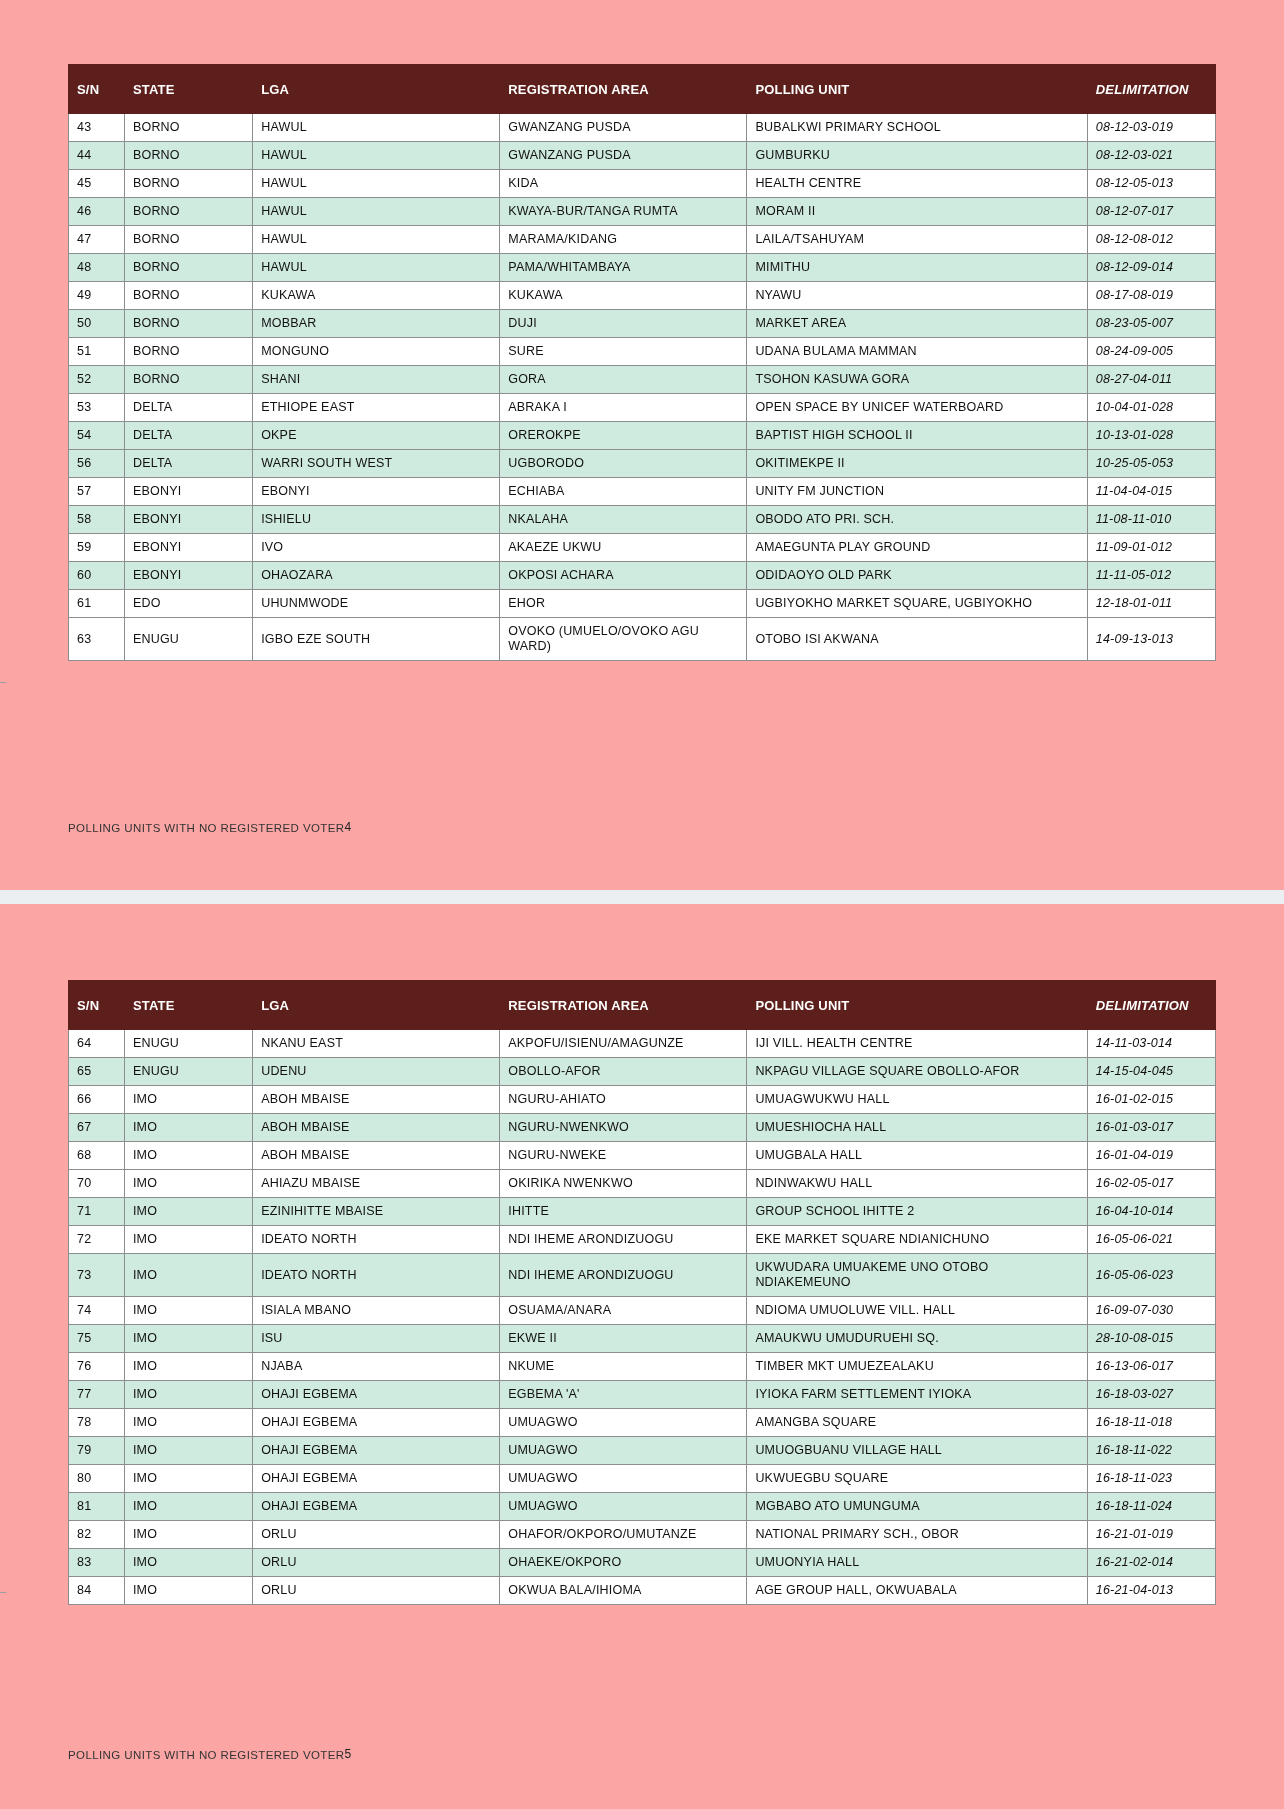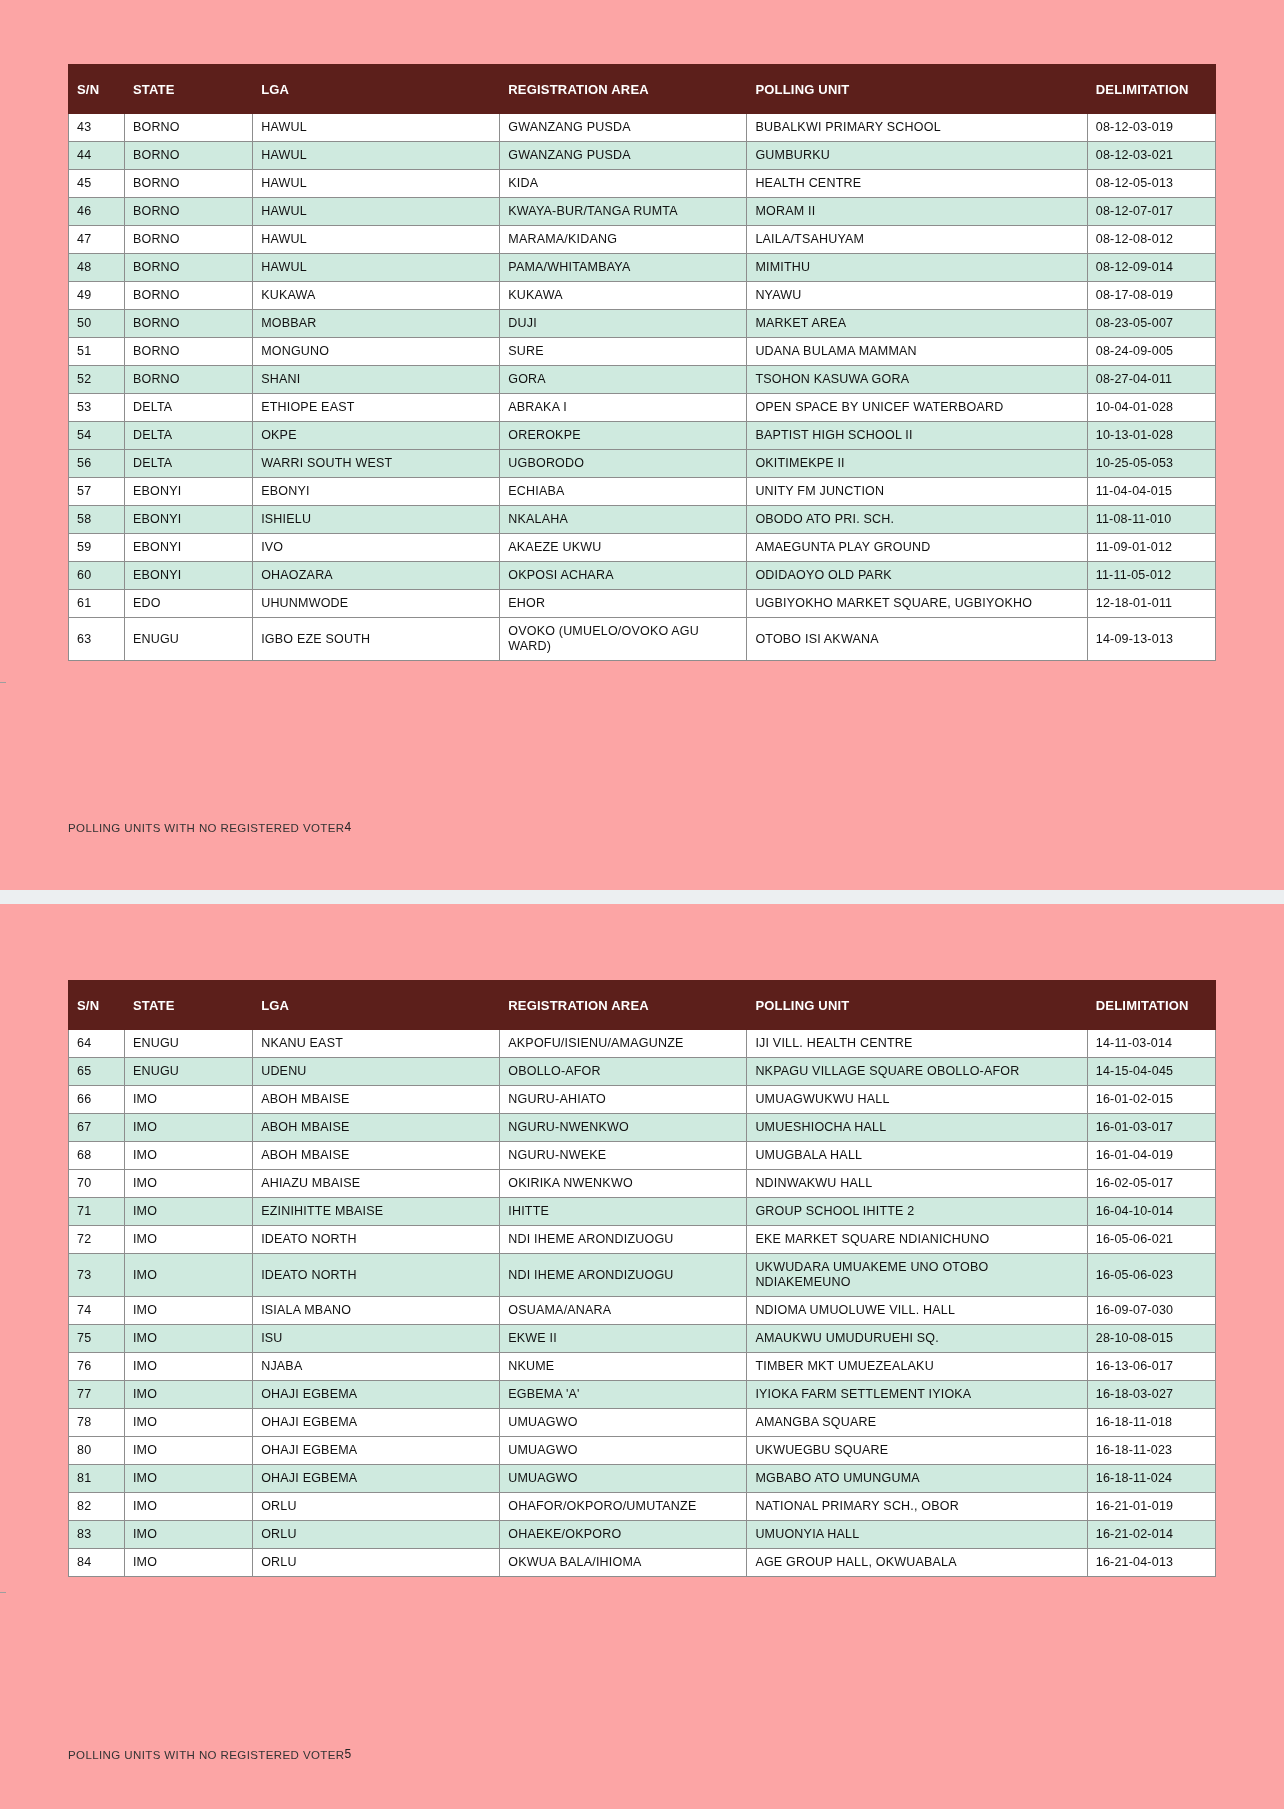--- a/index.html
+++ b/index.html
@@ -67,21 +67,21 @@
   }
   table.pu-table tr.plain td {
     background: #ffffff;
   }
   col.c-sn { width: 48px; }
   col.c-state { width: 110px; }
   col.c-lga { width: 212px; }
   col.c-ra { width: 212px; }
   col.c-pu { width: 292px; }
   col.c-del { width: 110px; }
-  th.th-del, td.td-del { text-align: left; }
+  th.th-del, td.td-del { text-align: left; font-style: italic; }
   .footer {
     position: absolute;
     left: 68px;
     right: 68px;
     bottom: 56px;
     display: flex;
     justify-content: flex-start;
     align-items: flex-end;
     font-size: 11.5px;
     color: #333333;
@@ -422,20 +422,28 @@
               <td class="td-del">16-18-03-027</td>
             </tr>
             <tr class="plain">
               <td>78</td>
               <td>IMO</td>
               <td>OHAJI EGBEMA</td>
               <td>UMUAGWO</td>
               <td>AMANGBA SQUARE</td>
               <td class="td-del">16-18-11-018</td>
             </tr>
+            <tr class="alt">
+              <td>79</td>
+              <td>IMO</td>
+              <td>OHAJI EGBEMA</td>
+              <td>UMUAGWO</td>
+              <td>UMUOGBUANU VILLAGE HALL</td>
+              <td class="td-del">16-18-11-022</td>
+            </tr>
             <tr class="plain">
               <td>80</td>
               <td>IMO</td>
               <td>OHAJI EGBEMA</td>
               <td>UMUAGWO</td>
               <td>UKWUEGBU SQUARE</td>
               <td class="td-del">16-18-11-023</td>
             </tr>
             <tr class="alt">
               <td>81</td>

